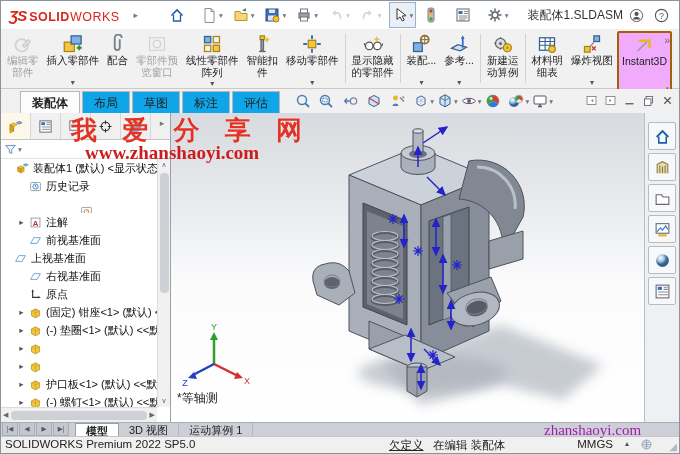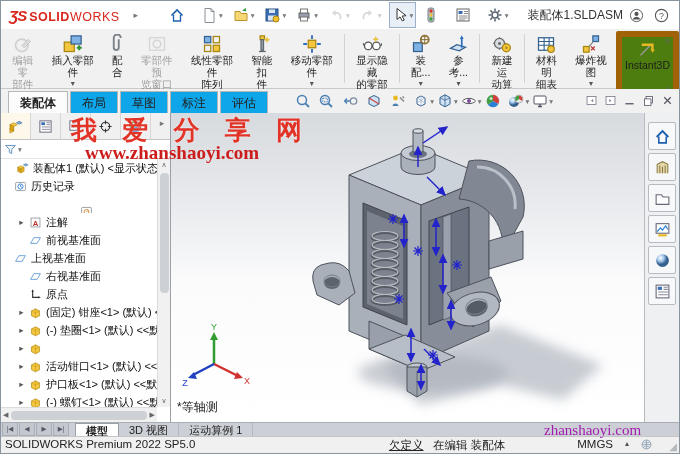--- a/index.html
+++ b/index.html
@@ -24,30 +24,30 @@
   .disabled{opacity:.4;filter:grayscale(1);}
   .doc-title{font-size:12px;color:#333;margin-left:14px;white-space:nowrap;}
   .tb-right{display:flex;align-items:center;margin-left:auto;margin-right:4px;}
   .wbtn{width:22px;height:22px;display:grid;place-items:center;margin-left:3px;}
   .wbtn .svgi{width:15px;height:15px;}
   
   .cmdbar{position:absolute;top:28px;left:0;right:0;height:60px;background:#f1f1f1;
           border-bottom:1px solid #c9c9c9;display:flex;align-items:stretch;padding-left:2px;box-sizing:border-box;}
   .cmdbtn{height:54px;margin:2px 0;padding:2px 3px 0;display:flex;flex-direction:column;align-items:center;
           max-width:66px;border:1px solid transparent;border-radius:2px;text-align:center;}
-  .cmdbtn.active{background:#4d7c0f;border:6px solid #a16207;}
+  .cmdbtn.active{background:#f0abfc;border:2px solid #a16207;}
   .cicon .svgi{width:20px;height:20px;}
   .clabel{font-size:10.5px;line-height:1.13;white-space:pre-line;margin-top:1px;}
   .cdd{font-size:8px;color:#555;margin-top:auto;padding-bottom:1px;}
   .vsep{width:1px;background:#d2d2d2;margin:5px 2px;}
   .cmd-ovf{margin-left:auto;display:flex;flex-direction:column;justify-content:space-between;
            padding:6px 8px 4px 2px;color:#666;font-size:10px;text-align:center;}
   
   .tabrow{position:absolute;top:88px;left:0;right:0;height:24px;background:#f1f1f1;border-bottom:1px solid #b3b6ba;}
-  .rtabs{position:absolute;left:7px;top:2px;display:flex;height:29px;}
+  .rtabs{position:absolute;left:19px;top:2px;display:flex;height:29px;}
   .rtab{padding:3px 11px 0;margin-right:2px;background:#0ea5e9;border:1px solid #b6b6b6;
         font-size:12px;color:#222;box-sizing:border-box;}
   .rtab.active{background:#fcfcfc;font-weight:bold;}
   .hudbar{position:absolute;left:292px;top:2px;display:flex;align-items:center;height:20px;}
   .hud{display:flex;align-items:center;margin:0 1.5px;}
   .hicon .svgi{width:16px;height:16px;}
   .hdd{font-size:7.5px;color:#777;margin-left:1px;}
   .winctls{position:absolute;right:3px;top:3px;display:flex;}
   .winctls .wbtn{width:17px;height:17px;margin-left:2px;}
   .winctls .svgi{width:13px;height:13px;}
@@ -72,21 +72,21 @@
            display:flex;flex-direction:column;justify-content:space-between;align-items:center;box-sizing:border-box;}
   .vscroll .sa{font-size:7px;color:#666;padding:2px 0;}
   .vthumb{position:absolute;top:14px;left:2px;width:9px;height:120px;background:#cdd0d4;border-radius:4px;}
   .hscroll{position:absolute;left:0;right:13px;bottom:0;height:15px;background:#f1f1f1;border-top:1px solid #dcdcdc;
            display:flex;align-items:center;justify-content:space-between;box-sizing:border-box;padding:0 2px;}
   .hscroll .sa{font-size:7px;color:#666;}
   .hthumb{height:9px;flex:1;margin:0 3px;background:#cdd0d4;border-radius:4px;}
   
   .graphics{position:absolute;top:112px;left:170px;right:35px;bottom:31px;overflow:hidden;
             background:linear-gradient(180deg,#d7dade 0%,#e9ebee 30%,#fbfbfc 55%,#ffffff 100%);}
-  .viewlabel{position:absolute;left:6px;bottom:6px;font-size:12px;color:#1a1a1a;}
+  .viewlabel{position:absolute;left:6px;bottom:15px;font-size:12px;color:#1a1a1a;}
   .triad{position:absolute;left:10px;bottom:28px;}
   
   .taskpane{position:absolute;top:112px;right:0;width:35px;bottom:31px;background:#eef0f2;
             border-left:1px solid #b9bcc0;box-sizing:border-box;padding-top:6px;}
   .tpbtn{width:26px;height:26px;margin:3px auto;border:1px solid #b7bbc1;background:#f7f8f9;
          display:grid;place-items:center;border-radius:2px;}
   .tpbtn .svgi{width:17px;height:17px;}
   
   .doctabs{position:absolute;left:0;right:0;bottom:16px;height:15px;background:#ccd0d6;
            border-top:1px solid #a9aeb4;display:flex;align-items:flex-end;box-sizing:border-box;}
@@ -680,21 +680,21 @@
     <span class="ticon">
           <svg class="svgi" viewBox="0 0 16 16">
             <path d="M2 6.5l4-2 4 2-4 2z" fill="#f4c63f" stroke="#a8860f" stroke-width=".6"></path>
             <path d="M6 8.5v5l4-2v-5z" fill="#e8b020" stroke="#a8860f" stroke-width=".6"></path>
             <path d="M2 6.5v5l4 2v-5z" fill="#d9a21a" stroke="#a8860f" stroke-width=".6"></path>
             <path d="M9 3.5l3-1.5 3 1.5-3 1.5z" fill="#7fb2e5" stroke="#35618f" stroke-width=".6"></path>
           </svg>
         </span>
     <span class="tlabel">装配体1 (默认) &lt;显示状态-</span>
   </div>
-      <div class="tree-row" style="">
+      <div class="tree-row" style="padding-left: 15px;">
     <span class="exp" style="visibility: hidden;">▸</span>
     <span class="ticon">
           <svg class="svgi" viewBox="0 0 16 16">
             <rect x="2" y="3" width="12" height="10" rx="1" fill="#fff" stroke="#8a8f96"></rect>
             <circle cx="8" cy="8" r="3.2" fill="none" stroke="#2a7fd4" stroke-width="1.1"></circle>
             <path d="M8 6v2l1.5 1" stroke="#2a7fd4" fill="none" stroke-width="1.1"></path>
           </svg>
         </span>
     <span class="tlabel">历史记录</span>
   </div>
@@ -787,21 +787,20 @@
         </span>
   </div>
       <div class="tree-row" style="padding-left: 15px;">
     <span class="exp">▸</span>
     <span class="ticon">
           <svg class="svgi" viewBox="0 0 16 16">
             <path d="M3 6l5-2.5L13 6v6l-5 2.5L3 12z" fill="#f4c63f" stroke="#a8860f" stroke-width=".8"></path>
             <path d="M8 3.5v11M3 6l5 2.5L13 6" stroke="#c99a1a" stroke-width=".7" fill="none"></path>
           </svg>
         </span>
-    <span class="tlabel">活动钳口&lt;1&gt; (默认) &lt;&lt;</span>
   </div>
       <div class="tree-row" style="padding-left: 15px;">
     <span class="exp">▸</span>
     <span class="ticon">
           <svg class="svgi" viewBox="0 0 16 16">
             <path d="M3 6l5-2.5L13 6v6l-5 2.5L3 12z" fill="#f4c63f" stroke="#a8860f" stroke-width=".8"></path>
             <path d="M8 3.5v11M3 6l5 2.5L13 6" stroke="#c99a1a" stroke-width=".7" fill="none"></path>
           </svg>
         </span>
     <span class="tlabel">护口板&lt;1&gt; (默认) &lt;&lt;默</span>

